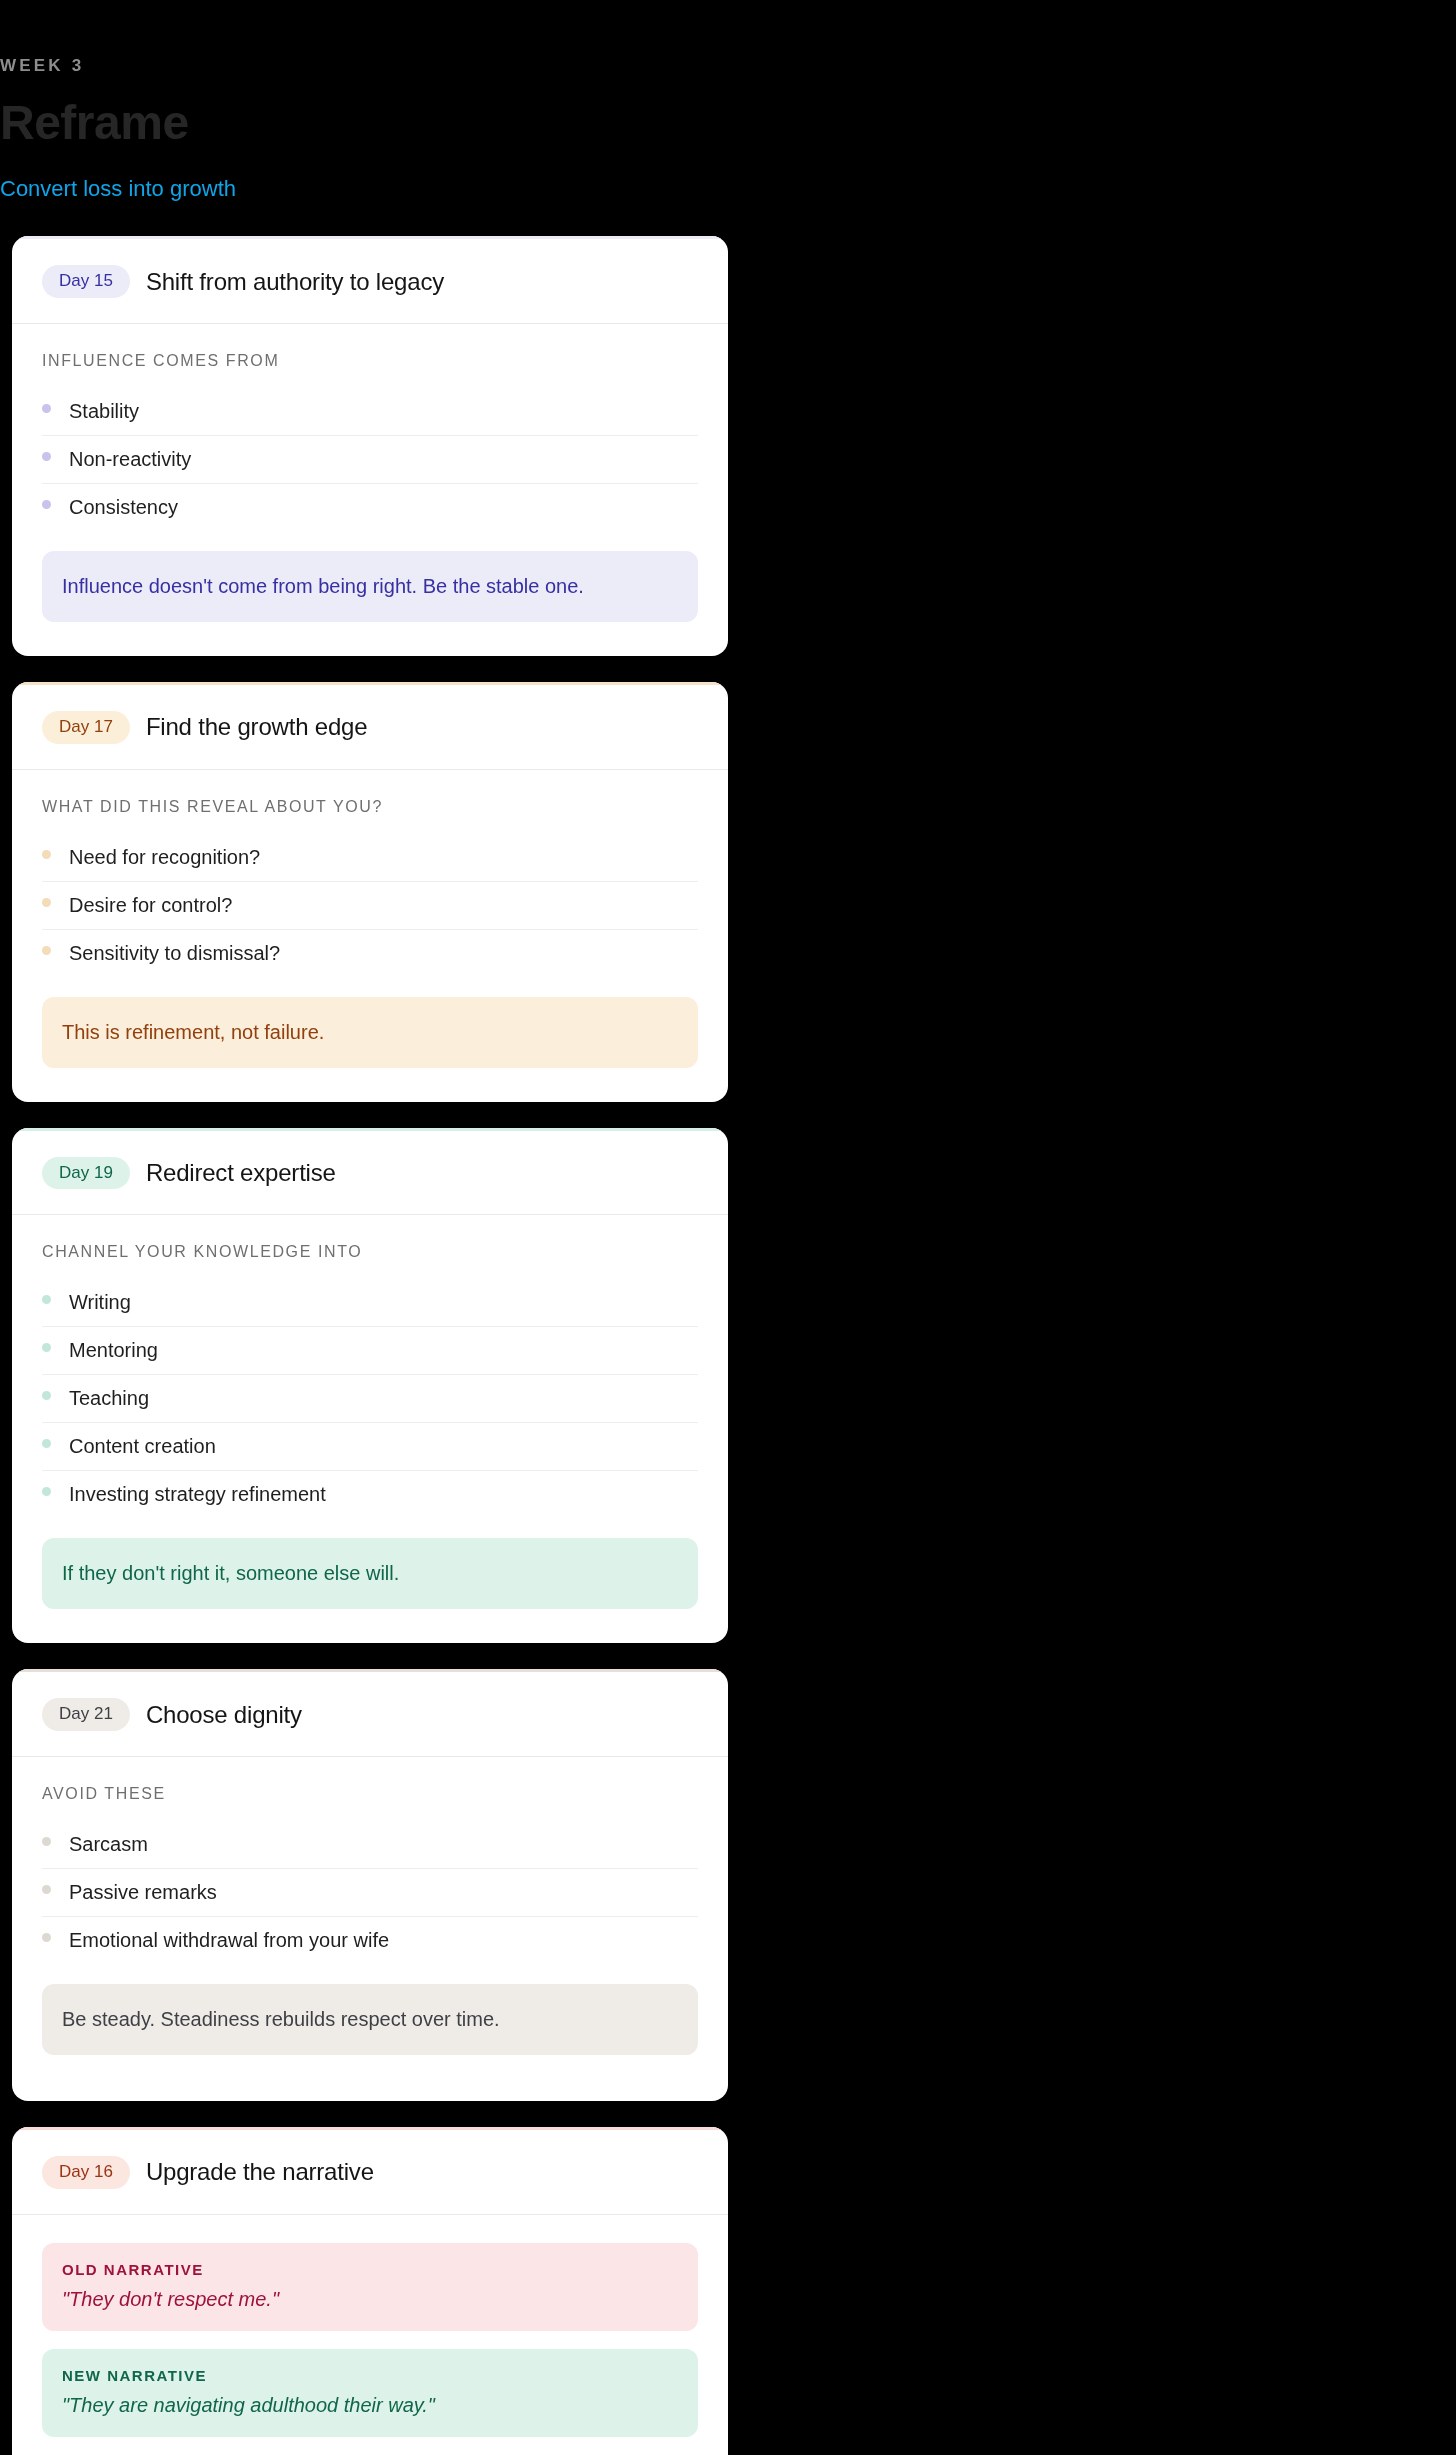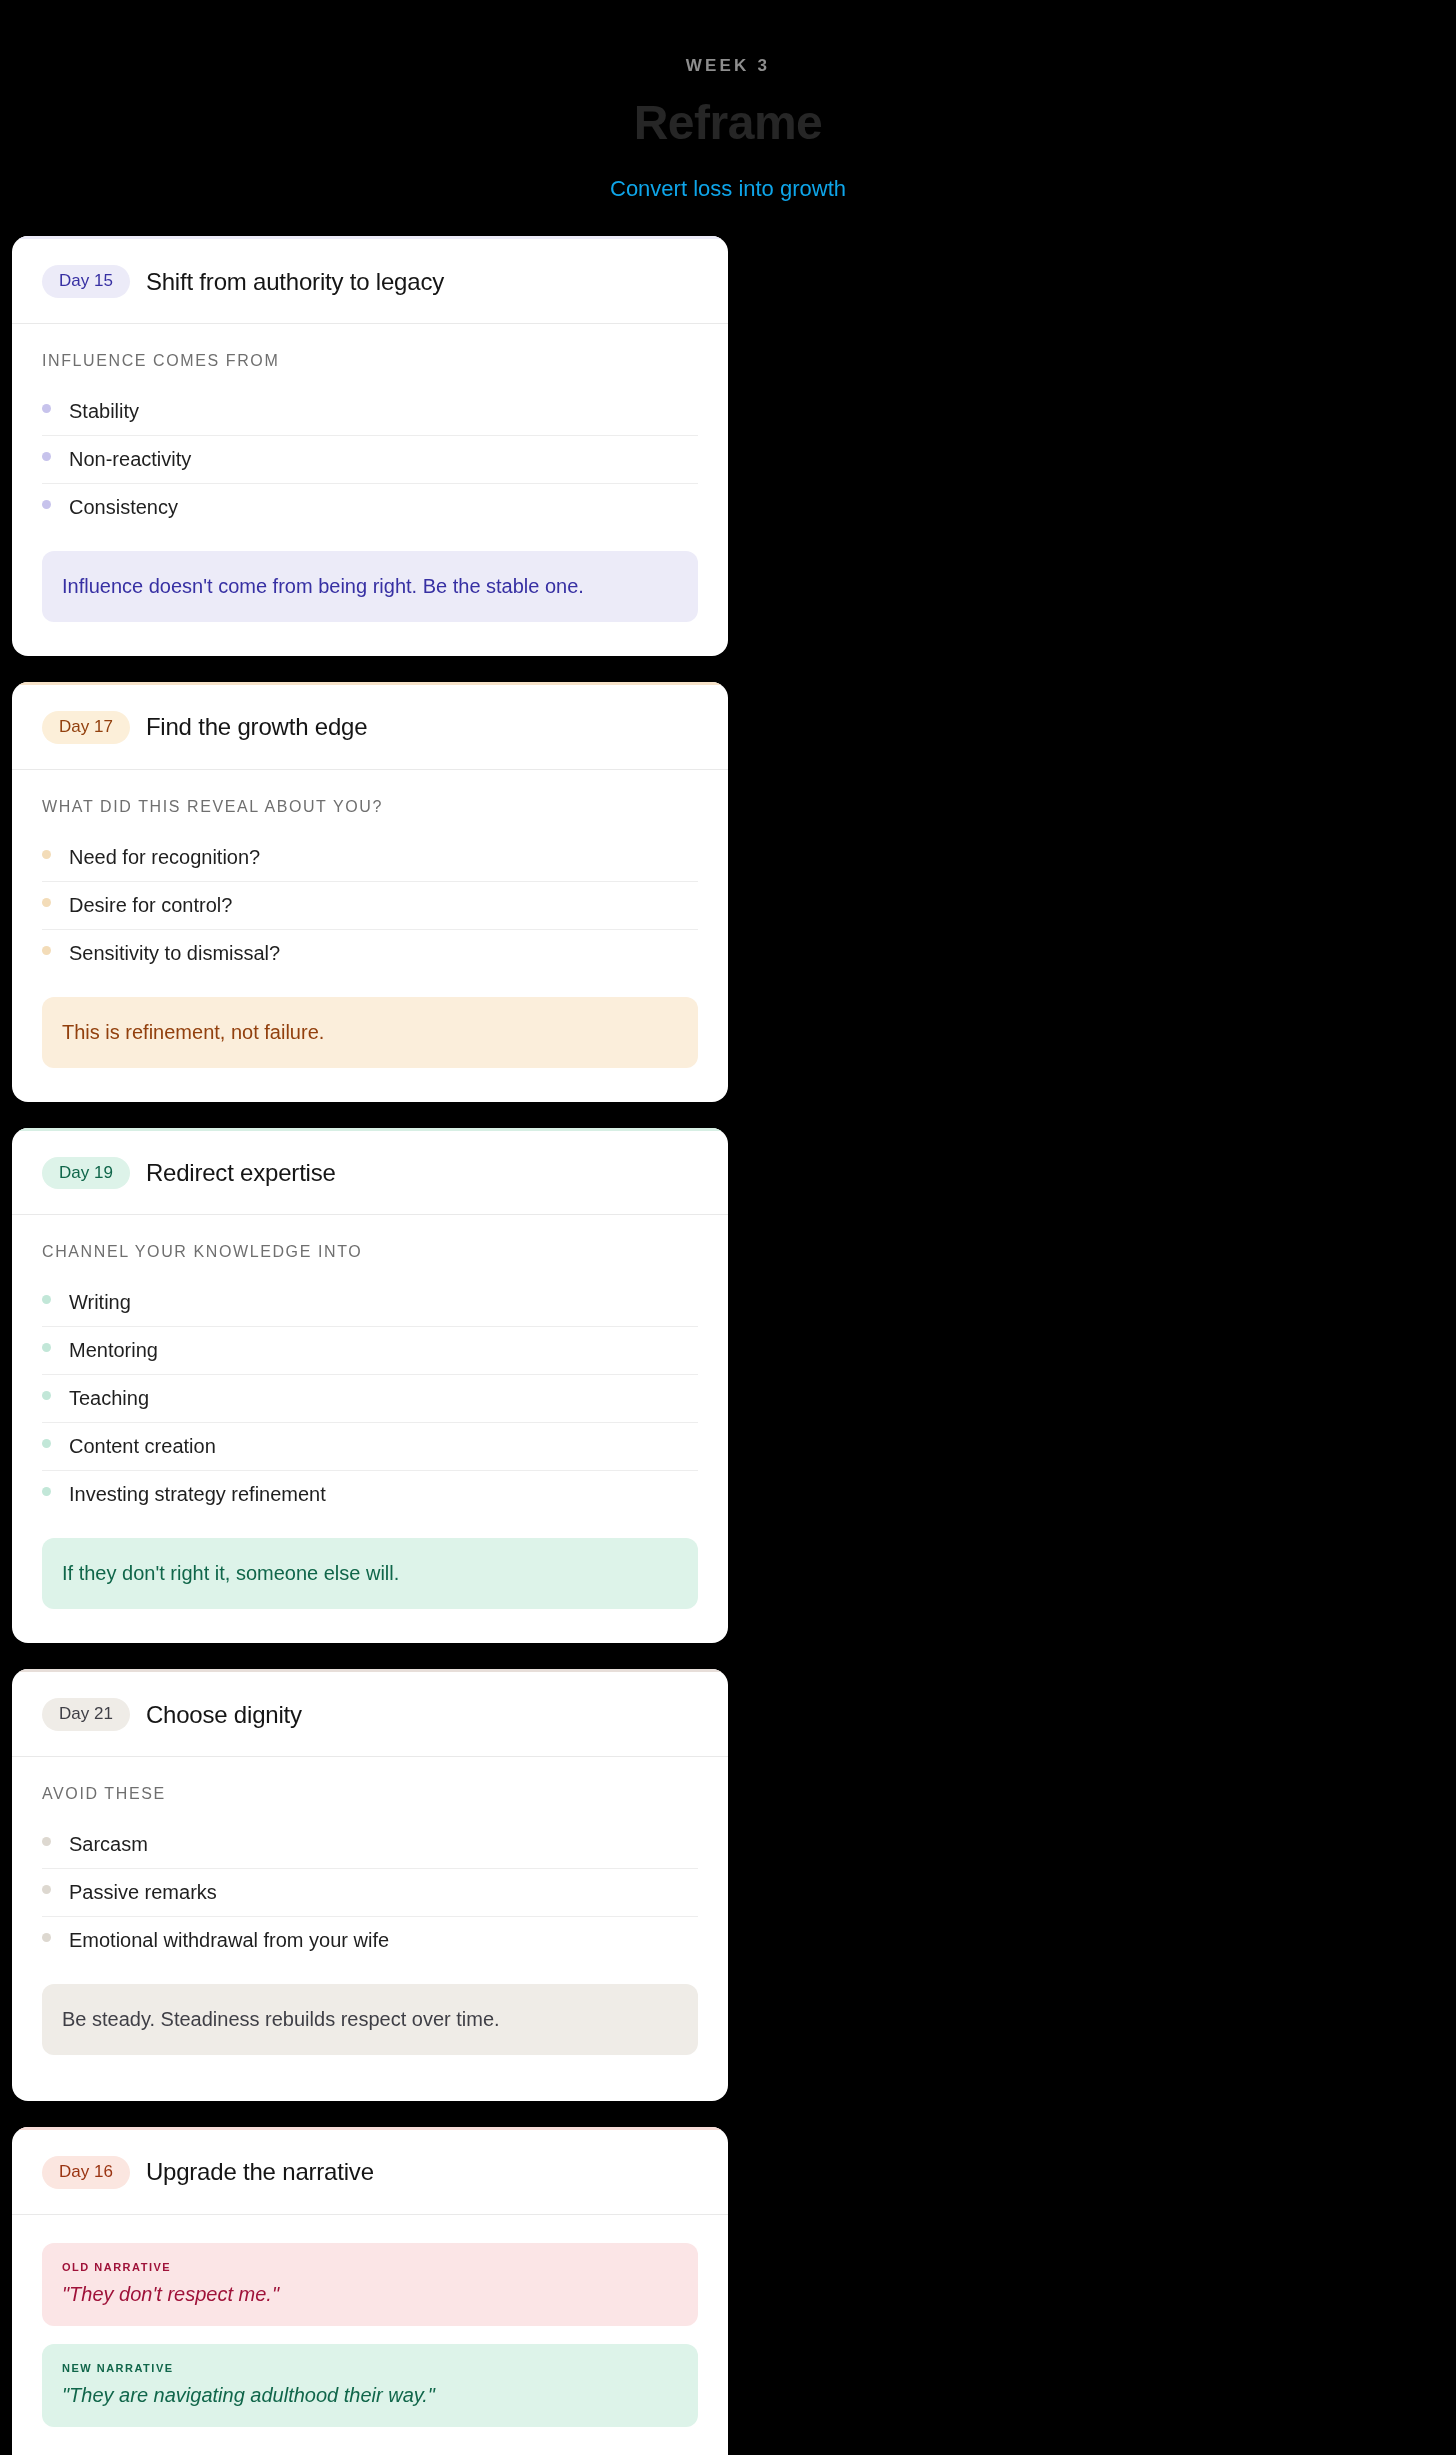--- a/index.html
+++ b/index.html
@@ -12,21 +12,20 @@
 
   .page {
     width: 1456px;
     min-height: 2455px;
     background: #000000;
     padding: 0 0 40px 0;
   }
 
   
   .header {
-    text-align: center;
     padding: 56px 0 34px 0;
   }
   .header-eyebrow {
     font-size: 17px;
     letter-spacing: 3.2px;
     font-weight: 700;
     color: #8e8e8e;
     text-transform: uppercase;
     margin-bottom: 22px;
   }
@@ -135,21 +134,21 @@
     line-height: 1.55;
   }
 
   
   .narrative {
     border-radius: 12px;
     padding: 18px 20px 20px 20px;
     margin-bottom: 18px;
   }
   .narrative-label {
-    font-size: 11px;
+    font-size: 15px;
     letter-spacing: 1.5px;
     text-transform: uppercase;
     font-weight: 700;
     margin-bottom: 10px;
   }
   .narrative-text {
     font-size: 20px;
     font-style: italic;
   }
   .spacer-bottom { height: 12px; }

